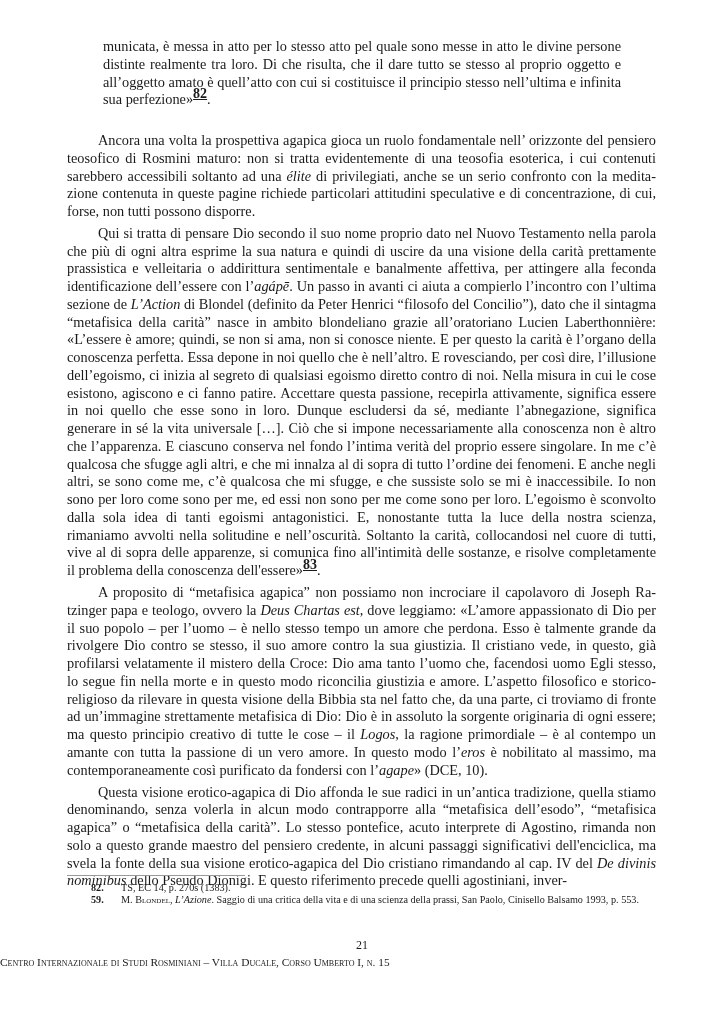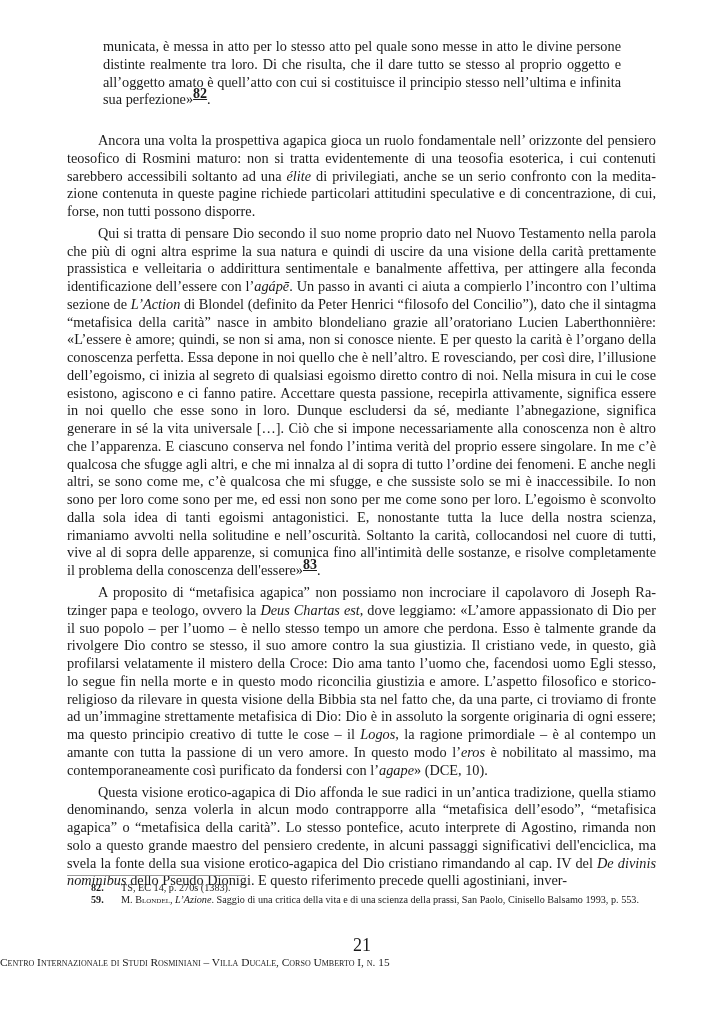--- a/index.html
+++ b/index.html
@@ -85,21 +85,21 @@
     }
     .smallcaps {
       font-variant: small-caps;
     }
     .page-number {
       position: absolute;
       left: 0;
       width: 724px;
       top: 937px;
       text-align: center;
-      font-size: 18px;
+      font-size: 12px;
       line-height: 16px;
     }
     .footer-line {
       position: absolute;
       left: 0;
       width: 724px;
       text-align: left;
       font-size: 11.4px;
       line-height: 14px;
       white-space: nowrap;

